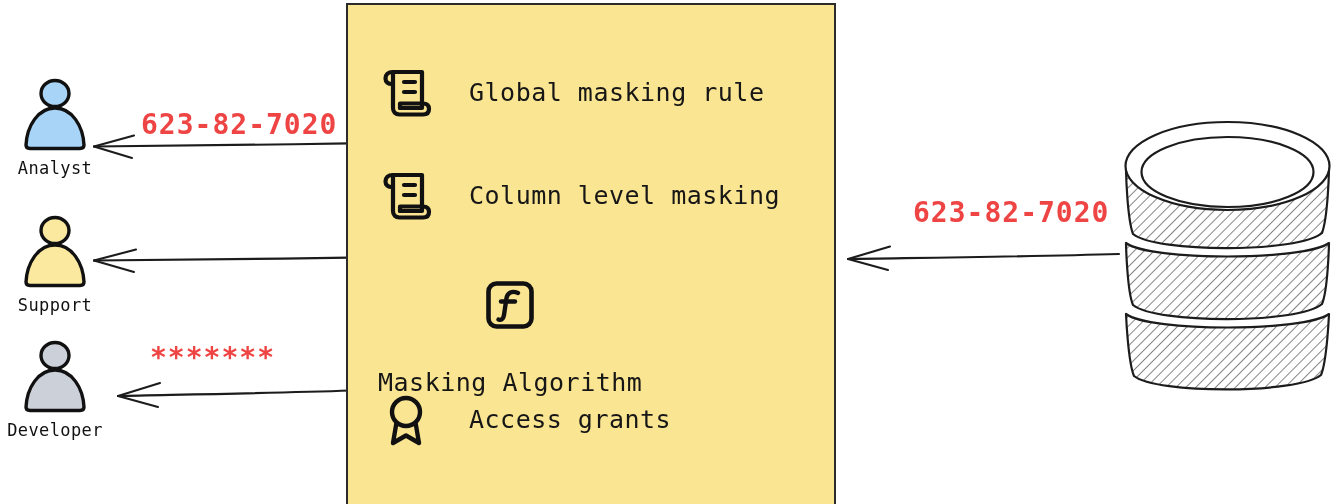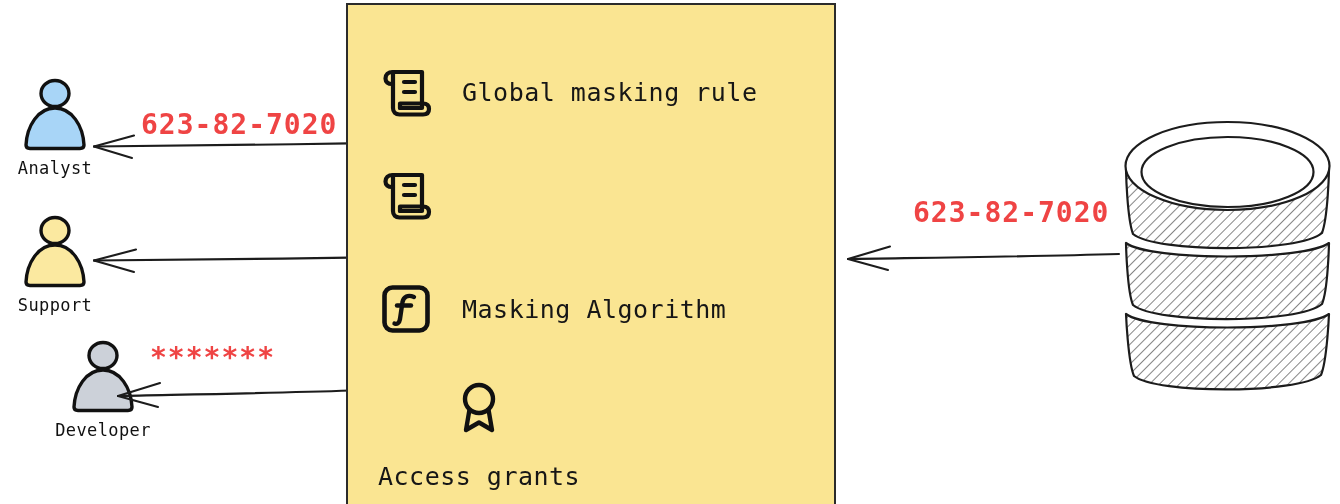--- a/index.html
+++ b/index.html
@@ -11,37 +11,37 @@
   .stage{position:absolute;inset:0;}
 
   
   #policy-panel{
     position:absolute;left:346px;top:3px;width:490px;height:505px;
     background:#fae592;border:2px solid #2b2b2b;border-bottom:none;
     box-sizing:border-box;
   }
   .panel-list{position:absolute;left:0;top:0;width:100%;}
   .policy-row{
-    position:absolute;left:30px;display:flex;align-items:center;gap:28px;height:64px;justify-content:space-between;
+    position:absolute;left:30px;display:flex;align-items:center;gap:35px;height:64px;justify-content:space-between;
   }
   .policy-row:nth-child(1){top:55px;}
   .policy-row:nth-child(2){top:158px;}
-  .policy-row:nth-child(3){top:272px;}
-  .policy-row:nth-child(4){top:373px;flex-direction:column;}
+  .policy-row:nth-child(3){top:272px;flex-direction:column;}
+  .policy-row:nth-child(4){top:382px;}
   .policy-icon{width:56px;height:56px;flex:0 0 56px;display:block;}
   .policy-label{
     font-size:25px;letter-spacing:0.5px;color:#161616;white-space:nowrap;
     font-family:"DejaVu Sans Mono","Liberation Mono",monospace;
   }
 
   
   .actor{position:absolute;width:110px;text-align:center;}
   #actor-analyst{left:0px;top:78px;}
   #actor-support{left:0px;top:215px;}
-  #actor-developer{left:0px;top:340px;margin-left:48px;}
+  #actor-developer{left:0px;top:340px;}
   .actor-avatar{display:block;margin:0 auto;width:74px;height:78px;}
   .actor-name{
     display:block;margin-top:2px;font-size:17px;letter-spacing:0.4px;color:#111;
     font-family:"DejaVu Sans Mono","Liberation Mono",monospace;white-space:nowrap;
   }
 
   
   .flow-label{
     position:absolute;font-weight:bold;font-size:28px;letter-spacing:1px;color:#ef4444;
     white-space:nowrap;font-family:"DejaVu Sans Mono","Liberation Mono",monospace;
@@ -138,20 +138,21 @@
       <div class="policy-row">
         <svg class="policy-icon" viewBox="0 0 56 56">
           <g fill="none" stroke="#111" stroke-width="4.2" stroke-linecap="round" stroke-linejoin="round">
             <path d="M15 8 H44 V44 H22"></path>
             <path d="M15 8 C10 8 7.5 10.5 7.5 14.5 C7.5 18 10 20 14 20 L15 20 V8 Z"></path>
             <path d="M15 20 V44 C15 48 17.5 50.5 21.5 50.5 H45 C49 50.5 51 48.5 51 45 C51 41.5 49 39.5 45 39.5 H22 V44"></path>
             <path d="M26 18 H37"></path>
             <path d="M26 28 H37"></path>
           </g>
         </svg>
+        <span class="policy-label">Column level masking</span>
       </div>
 
       <div class="policy-row">
         <svg class="policy-icon" viewBox="0 0 56 56">
           <rect x="6.5" y="6.5" width="43" height="43" rx="8" ry="8" fill="none" stroke="#111" stroke-width="4.6"></rect>
           <path d="M36 16 C30 13.5 25.5 15.5 24.5 21 L22 38 C21.2 42.5 19 43.5 16.5 42.5" fill="none" stroke="#111" stroke-width="4.4" stroke-linecap="round"></path>
           <path d="M19 24.5 H33" fill="none" stroke="#111" stroke-width="4.4" stroke-linecap="round"></path>
         </svg>
         <span class="policy-label">Masking Algorithm</span>
       </div>

